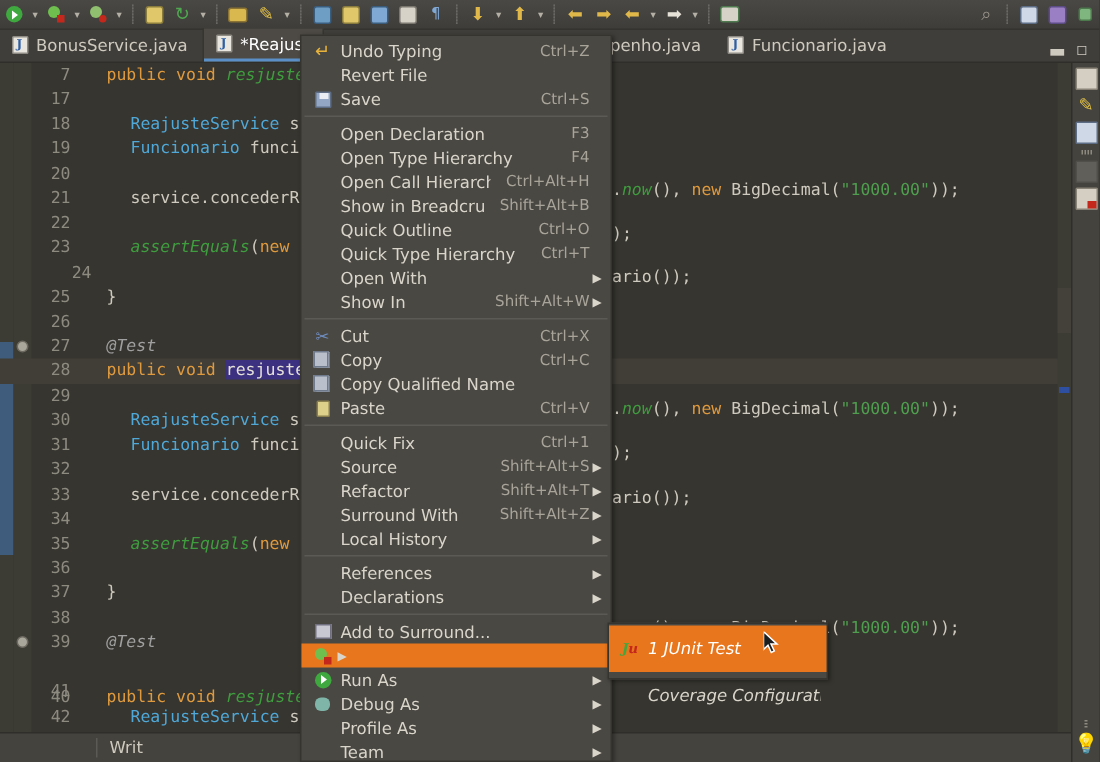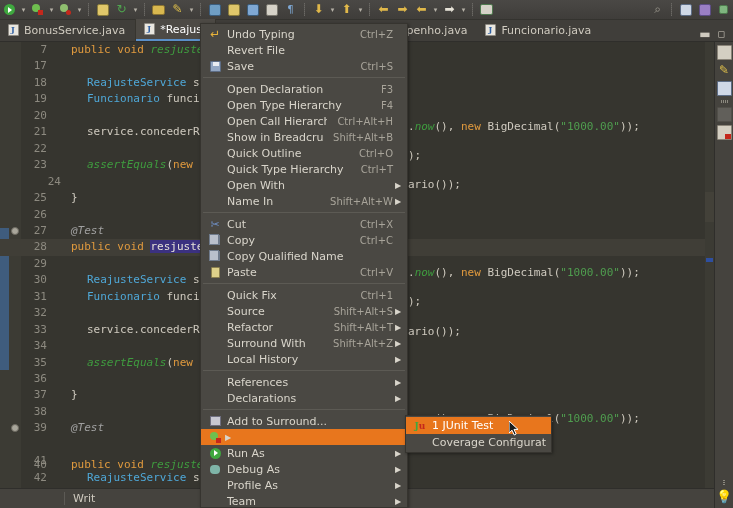--- a/index.html
+++ b/index.html
@@ -114,21 +114,21 @@
   .mi .arw { width:10px; text-align:center; color:#d9d5cb; font-size:8px; }
   .mi.hl { background:#e8761d; color:#fff; }
   .msep { height:1px; background:#5c5a54; margin:3px 2px; }
   
   #submenu {
     position:absolute; left:405px; top:415px; width:147px; height:38px;
     background:#4a4843; border:1px solid #36342f;
     box-shadow:1px 1px 3px rgba(0,0,0,.4); font-size:11px; color:#d9d5cb;
     padding-top:1px;
   }
-  #submenu .mi { height:17px; }
+  #submenu .mi { height:31px;font-style:italic; }
   #cursor { position:absolute; left:509px; top:421px; width:11px; height:16px; }
   
   .ic-save{width:11px;height:11px;background:#93a7c4;border:1px solid #5d6d86;
            border-radius:1px;position:relative;}
   .ic-save:after{content:"";position:absolute;left:2px;top:0;width:6px;height:4px;
            background:#e9ecf2;}
   .ic-undo{color:#e8b33a;font-size:12px;line-height:10px;}
   .ic-cut{color:#6f8fc4;font-size:11px;line-height:11px;}
   .ic-copy{width:9px;height:10px;background:#dfe3ea;border:1px solid #6f7b8c;
            position:relative;}
@@ -431,21 +431,21 @@
         <span class="acc">Ctrl+T</span>
         <span class="arw"></span>
       </div>
       <div class="mi">
         <span class="ic"></span>
         <span class="lbl">Open With</span>
         <span class="arw">▶</span>
       </div>
       <div class="mi">
         <span class="ic"></span>
-        <span class="lbl">Name In</span>
+        <span class="lbl">Show In</span>
         <span class="acc">Shift+Alt+W</span>
         <span class="arw">▶</span>
       </div>
       <div class="msep"></div>
       <div class="mi">
         <span class="ic">
           <span class="ic-cut">✂</span>
         </span>
         <span class="lbl">Cut</span>
         <span class="acc">Ctrl+X</span>

